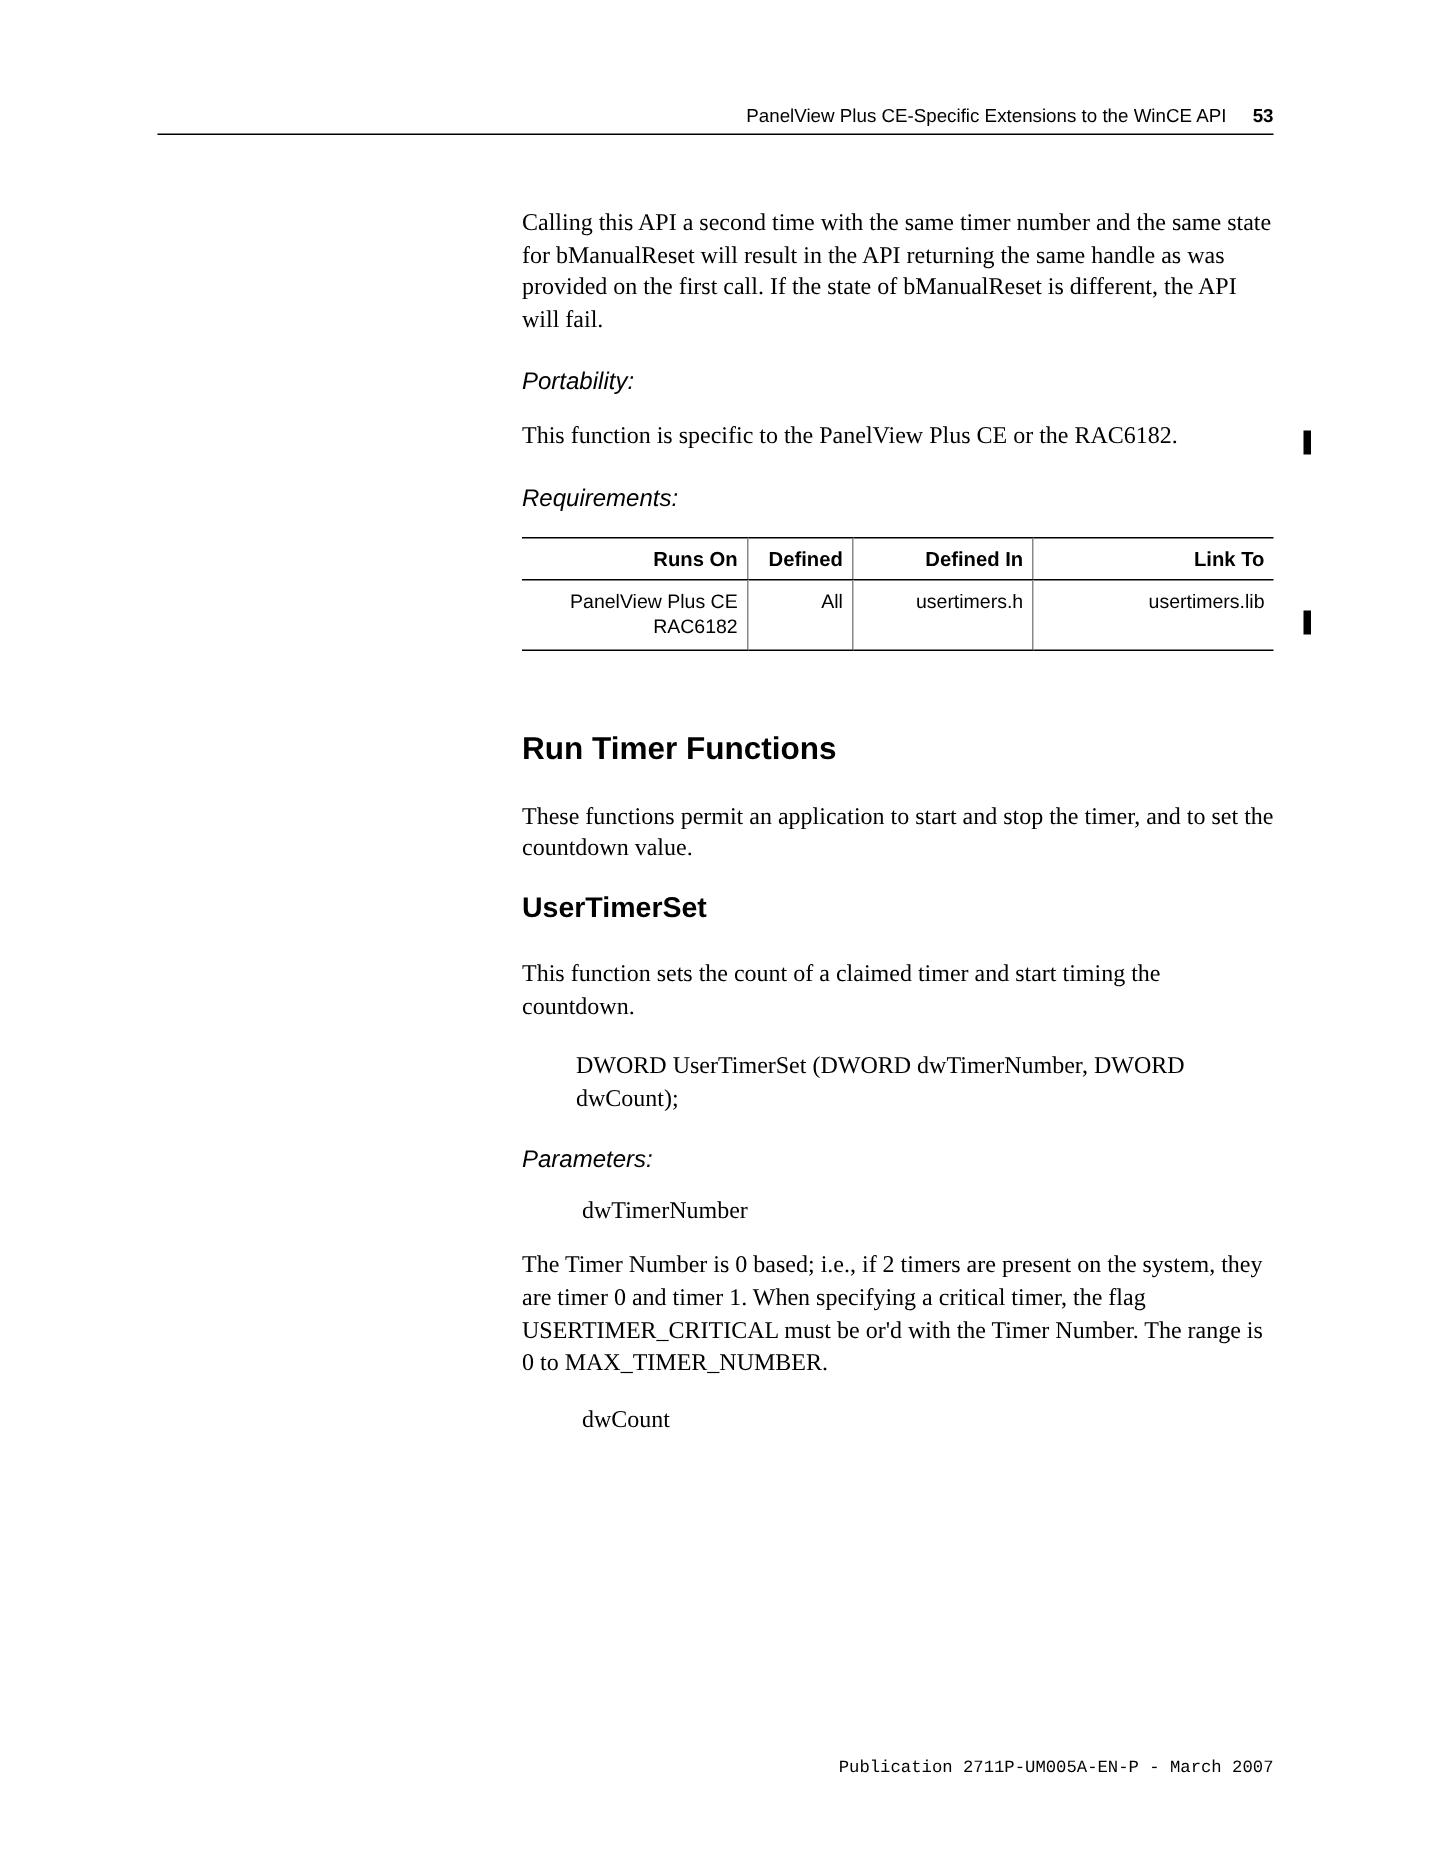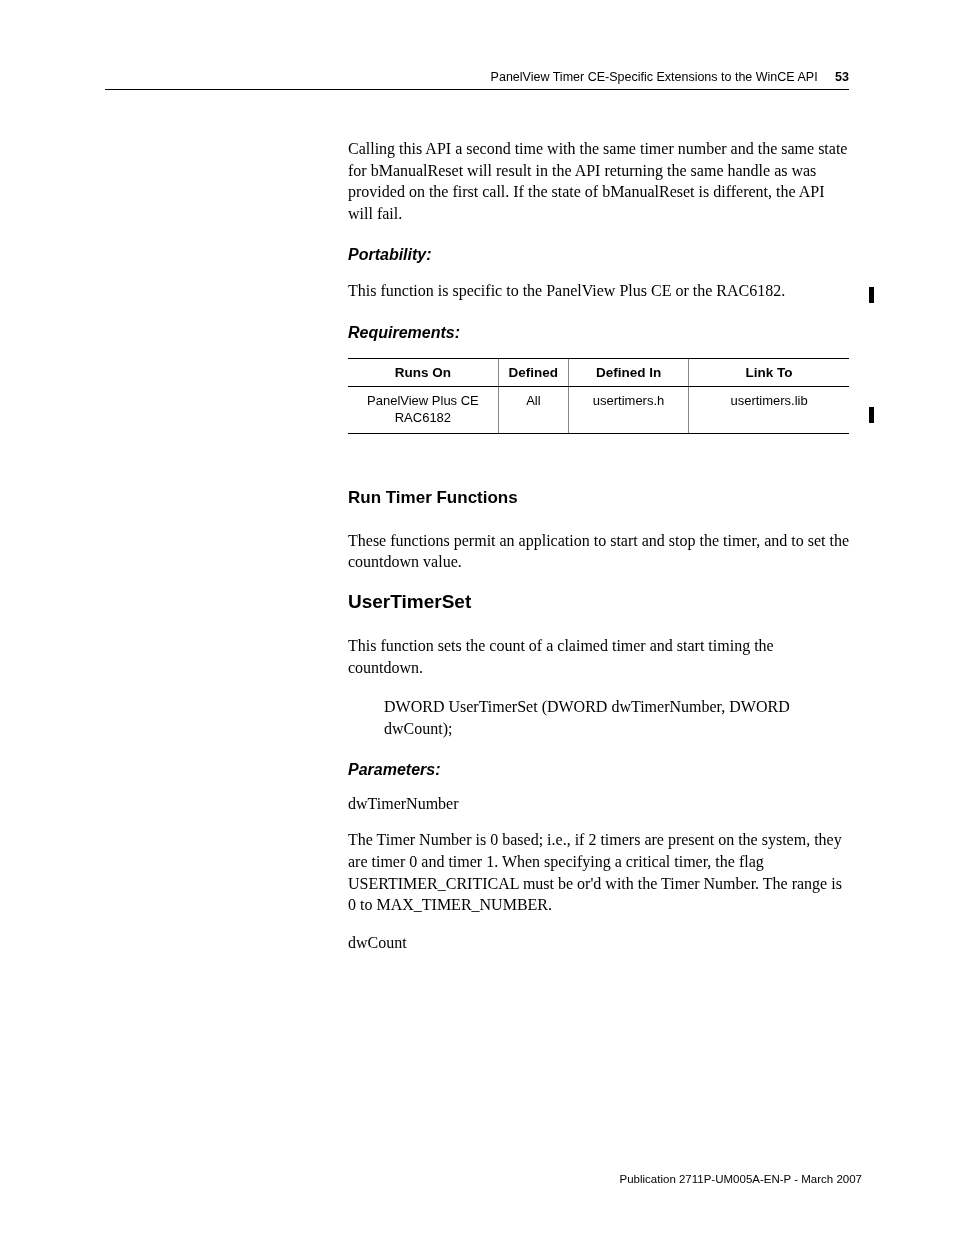--- a/index.html
+++ b/index.html
@@ -38,87 +38,87 @@
     font-size: 16px;
     line-height: 1.35;
     margin-bottom: 18px;
   }
   .italic-sub {
     font-style: italic;
     font-size: 16px;
     margin-top: 22px;
     margin-bottom: 16px;
     font-family: Arial, Helvetica, sans-serif;
-    font-weight: bold;
   }
   table.req {
     border-collapse: collapse;
     width: 100%;
     margin-top: 6px;
     margin-bottom: 54px;
     font-family: Arial, Helvetica, sans-serif;
     font-size: 13px;
   }
   table.req th, table.req td {
     border-top: 1px solid #000;
     border-bottom: 1px solid #000;
-    text-align: center;
+    text-align: right;
     padding: 6px 6px;
     vertical-align: top;
   }
   table.req th {
     font-weight: bold;
     font-size: 13.5px;
   }
   table.req td { line-height: 1.3; }
   .col-sep { border-left: 1px solid #888; }
   .section-h {
     font-family: Arial, Helvetica, sans-serif;
     font-weight: bold;
-    font-size: 17px;
+    font-size: 21px;
     margin-bottom: 22px;
   }
   .section-h2 {
     font-family: Arial, Helvetica, sans-serif;
     font-weight: bold;
     font-size: 19px;
     margin-bottom: 22px;
   }
   .code-indent {
     margin-left: 36px;
     font-size: 16px;
     line-height: 1.35;
     margin-bottom: 18px;
     margin-top: 11px;
   }
   .param-name {
     font-size: 16px;
     margin-bottom: 16px;
+    margin-left: 40px;
   }
   .change-bar {
     position: absolute;
     right: 80px;
     width: 5px;
     height: 16px;
     background: #000;
   }
   .footer {
     position: absolute;
     bottom: 50px;
-    right: 92px;
-    font-family: Liberation Sans, sans-serif;
+    right: 105px;
+    font-family: Liberation Mono, monospace;
     font-size: 11.5px;
   }
 </style>
 </head>
 <body>
 
 <div class="page">
   <div class="header">
-    <span>PanelView Timer CE-Specific Extensions to the WinCE API</span>
+    <span>PanelView Plus CE-Specific Extensions to the WinCE API</span>
     <span class="pagenum">53</span>
   </div>
   <hr class="rule">
 
   <div class="change-bar" style="top:287px"></div>
   <div class="change-bar" style="top:407px"></div>
 
   <div class="content">
 
     <p class="body-text">Calling this API a second time with the same timer number and the same state for bManualReset will result in the API returning the same handle as was provided on the first call. If the state of bManualReset is different, the API will fail.</p>

